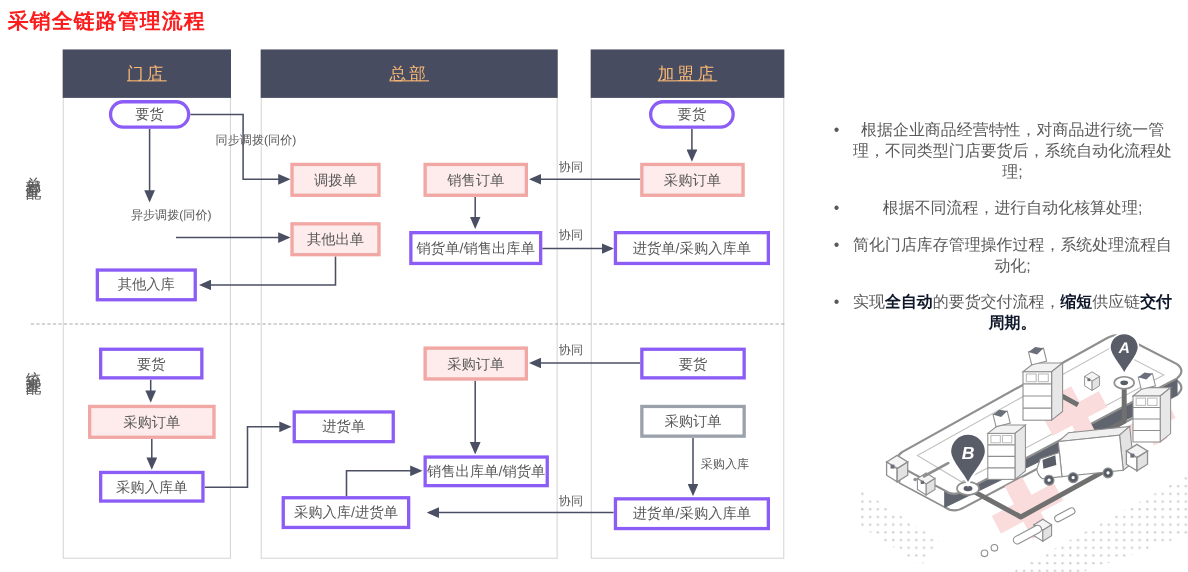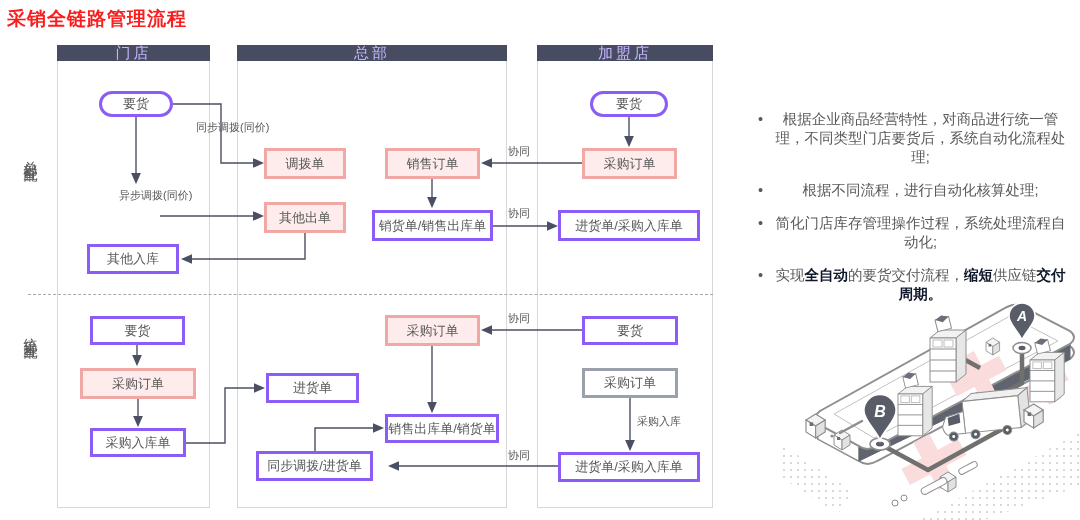--- a/index.html
+++ b/index.html
@@ -3,22 +3,22 @@
 <meta charset="utf-8">
 <style>
   html,body{margin:0;padding:0;background:#fff;}
   body{width:1080px;height:520px;position:relative;overflow:hidden;
        font-family:"Liberation Sans","DejaVu Sans",sans-serif;}
   #stage{position:absolute;inset:0;}
 
   .page-title{position:absolute;left:7px;top:6px;font-size:19px;font-weight:bold;color:#fb1d1d;letter-spacing:1px;}
 
   .col{position:absolute;top:45px;height:463px;border:1px solid #d7d7d7;box-sizing:border-box;background:transparent;}
-  .col-header{height:16px;background:#474c61;color:#c4b5fd;display:flex;align-items:center;justify-content:center;
-              font-size:15px;letter-spacing:3px;margin:-1px -1px 0 -1px;}
+  .col-header{height:44px;background:#474c61;color:#fdba74;display:flex;align-items:center;justify-content:center;
+              font-size:15px;letter-spacing:3px;margin:-1px -1px 0 -1px;text-decoration:underline;}
 
   .side-label{position:absolute;writing-mode:vertical-rl;text-orientation:upright;
               font-size:14px;color:#595959;letter-spacing:3px;line-height:14px;}
 
   .divider{position:absolute;border-top:1px dashed #a9a9a9;height:0;}
 
   .node{position:absolute;display:flex;align-items:center;justify-content:center;text-align:center;
         box-sizing:border-box;background:#fff;border:3px solid #8b5cf6;color:#595959;font-size:13px;white-space:nowrap;}
   .node.pink{background:#fdeceb;border-color:#f1a7a3;}
   .node.stadium{border-radius:14px;}
@@ -93,21 +93,21 @@
   <div class="node stadium" style="left:590px;top:91px;width:78px;height:26px;">要货</div>
   <div class="node pink" style="left:582px;top:148px;width:95px;height:31px;">采购订单</div>
   <div class="node" style="left:558px;top:210px;width:142px;height:31px;">进货单/采购入库单</div>
 
   <div class="node" style="left:90px;top:316px;width:95px;height:29px;">要货</div>
   <div class="node pink" style="left:80px;top:368px;width:116px;height:31px;">采购订单</div>
   <div class="node" style="left:90px;top:428px;width:96px;height:29px;">采购入库单</div>
   <div class="node" style="left:266px;top:373px;width:93px;height:30px;">进货单</div>
   <div class="node pink" style="left:385px;top:315px;width:95px;height:31px;">采购订单</div>
   <div class="node" style="left:385px;top:414px;width:114px;height:29px;">销售出库单/销货单</div>
-  <div class="node" style="left:256px;top:451px;width:117px;height:30px;">同步调拨/进货单</div>
+  <div class="node" style="left:256px;top:451px;width:117px;height:30px;">采购入库/进货单</div>
   <div class="node" style="left:582px;top:316px;width:96px;height:29px;">要货</div>
   <div class="node dark" style="left:582px;top:368px;width:96px;height:30px;">采购订单</div>
   <div class="node" style="left:558px;top:452px;width:142px;height:30px;">进货单/采购入库单</div>
 
   <div class="edge-label" style="left:196px;top:120px;">同步调拨(同价)</div>
   <div class="edge-label" style="left:98px;top:188px;margin-left:21px;">异步调拨(同价)</div>
   <div class="edge-label" style="left:508px;top:144px;">协同</div>
   <div class="edge-label" style="left:508px;top:206px;">协同</div>
   <div class="edge-label" style="left:508px;top:311px;">协同</div>
   <div class="edge-label" style="left:508px;top:448px;">协同</div>

